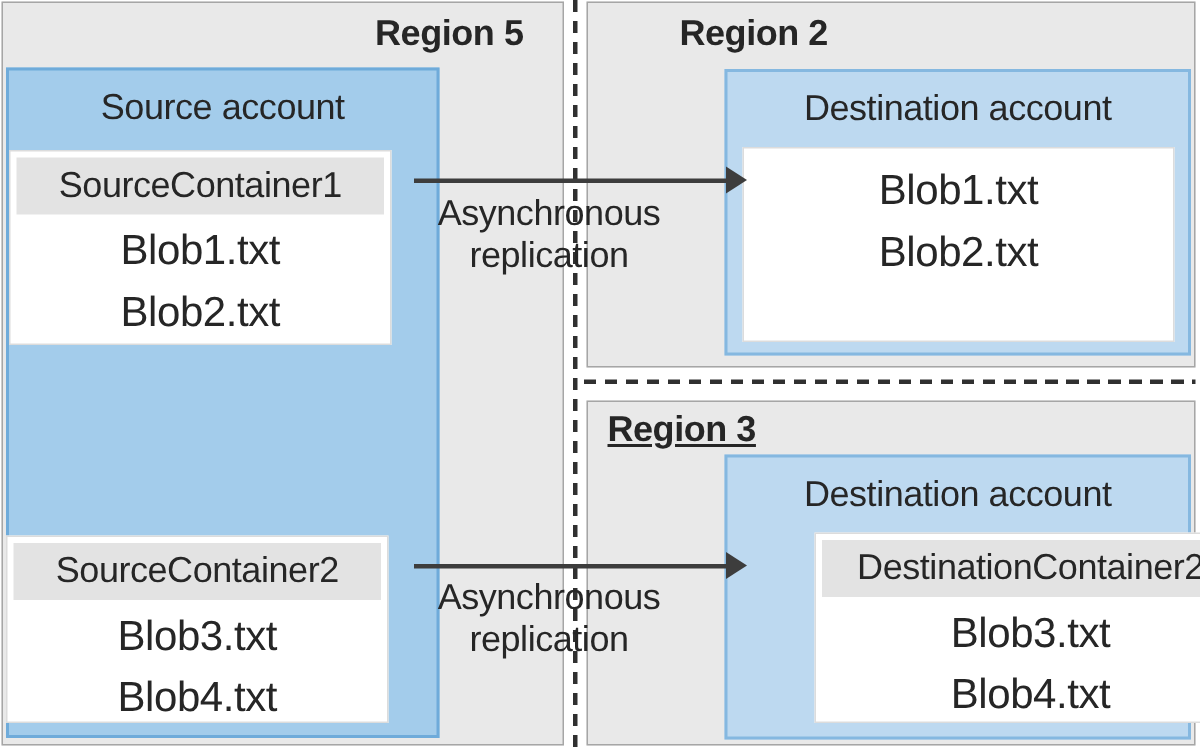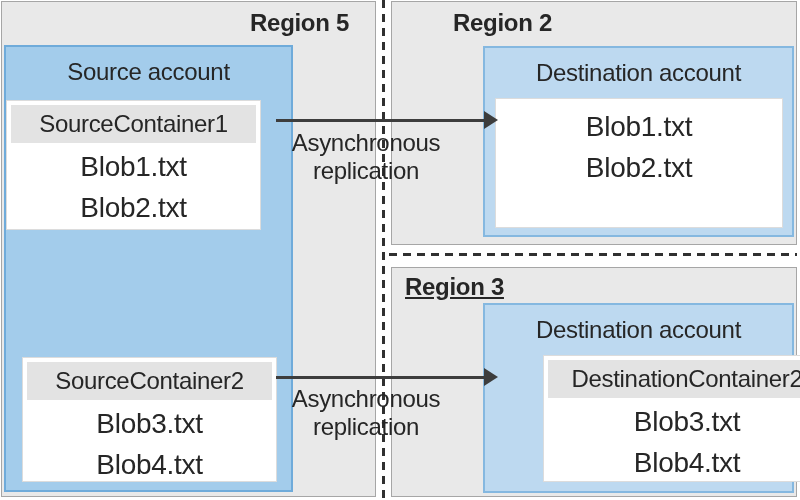--- a/index.html
+++ b/index.html
@@ -81,21 +81,21 @@
   
   .container-box {
     position: absolute;
     background: var(--container-bg, #ffffff);
     border: 1px solid var(--container-border, #dcdcdc);
     box-sizing: border-box;
     padding: 4px;
     z-index: 4;
   }
   #src-container1  { left: 6px;  top: 100px; width: 255px; height: 130px; }
-  #src-container2  { left: 22px;  top: 357px; width: 255px; height: 125px; }
+  #src-container2  { left: 4px;  top: 357px; width: 255px; height: 125px; }
   #dest-container1 { left: 495px; top: 98px;  width: 288px; height: 130px; }
   #dest-container2 { left: 495px; top: 355px; width: 288px; height: 127px; margin-left: 48px; }
   .container-header {
     height: 38px;
     background: var(--container-header-fill, #e3e3e3);
     display: flex;
     align-items: center;
     justify-content: center;
     font-size: 24px;
     letter-spacing: -0.3px;

